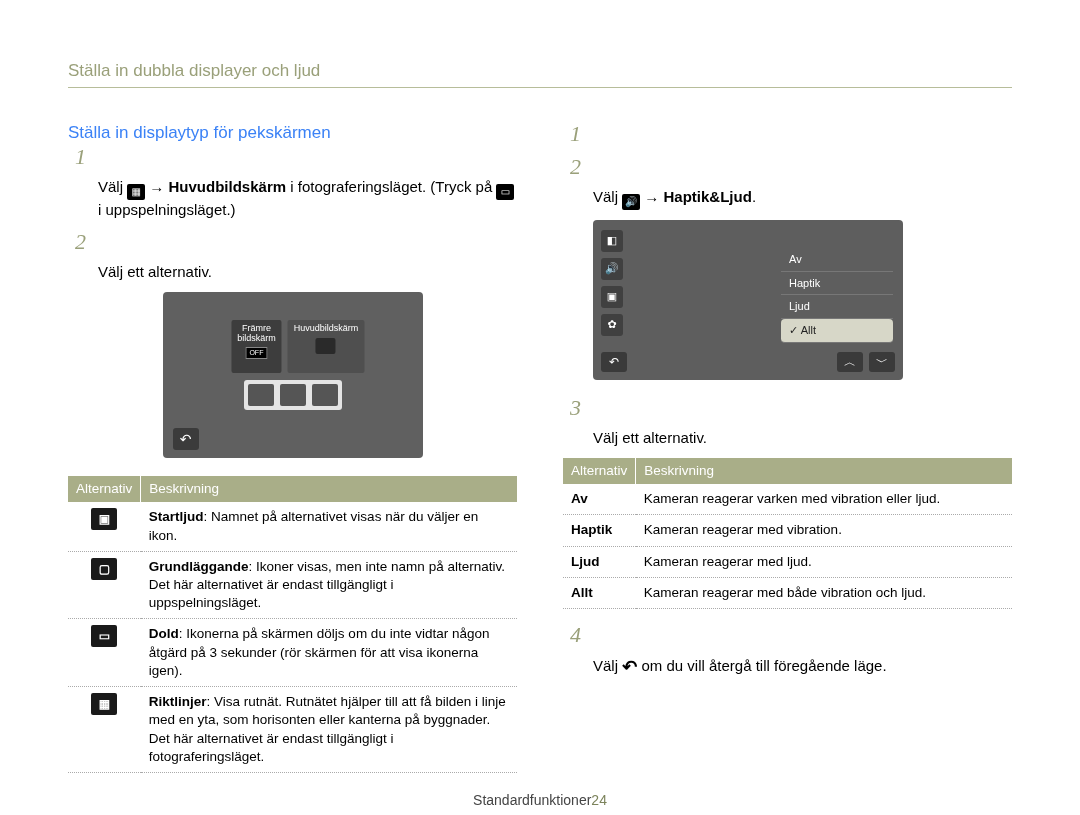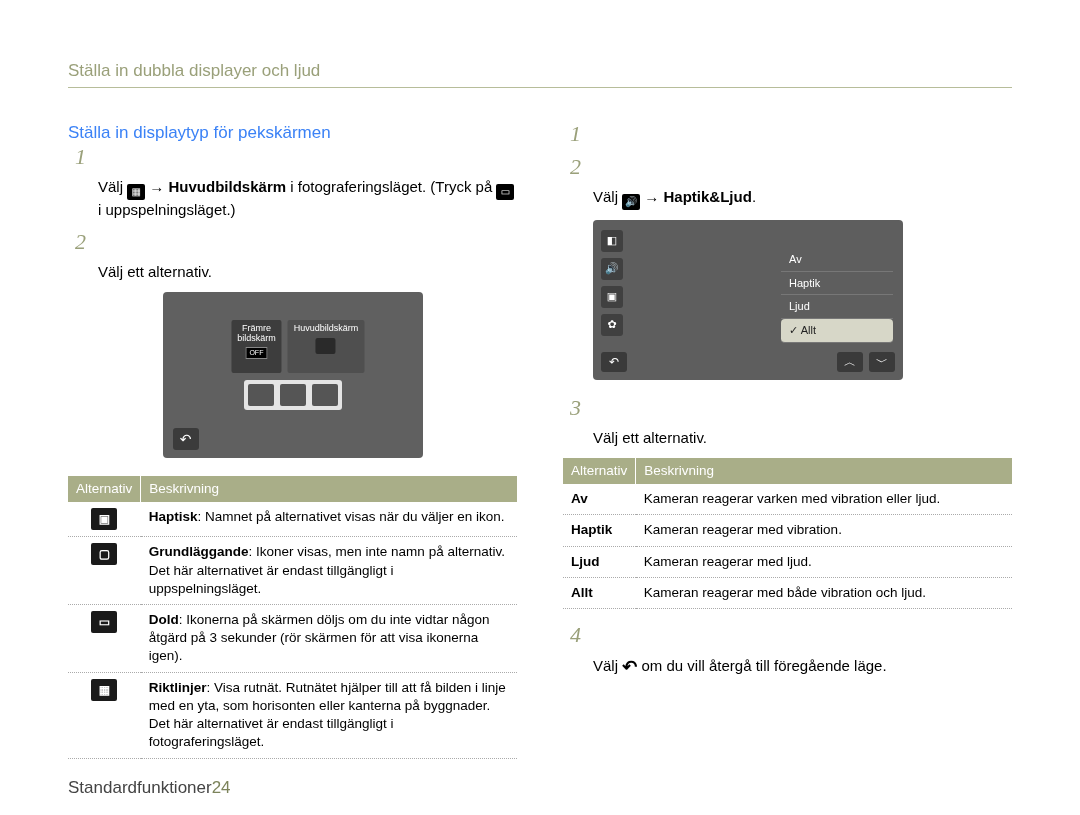--- a/index.html
+++ b/index.html
@@ -189,22 +189,22 @@
     width: 66px;
     text-align: center;
     font-weight:700;
   }
   .tbl.right td:first-child { width:70px; text-align:left; }
   .cell-icon {
     display:inline-flex;width:26px;height:22px;background:#1a1a1a;border-radius:2px;
     align-items:center;justify-content:center;color:#fff;font-size:12px;
   }
   .footer {
-    text-align:left;
-    font-size:17px;
+    text-align:center;
+    font-size:14px;
     color:#444;
     margin-top:4px;
   }
   .footer .pg{color:#7c835b;}
 </style>
 </head>
 <body>
 
 <div class="section-header">Ställa in dubbla displayer och ljud</div>
 
@@ -252,21 +252,21 @@
     </div>
 
     <table class="tbl">
       <tbody>
           <tr>
         <th>Alternativ</th>
         <th>Beskrivning</th>
       </tr>
       <tr>
         <td><span class="cell-icon">▣</span></td>
-        <td><b>Haptisk</b><span>: Namnet på alternativet visas när du väljer en ikon.</span></td>
+        <td><b>Startljud</b><span>: Namnet på alternativet visas när du väljer en ikon.</span></td>
       </tr>
       <tr>
         <td><span class="cell-icon">▢</span></td>
         <td><b>Grundläggande</b><span>: Ikoner visas, men inte namn på alternativ. Det här alternativet är endast tillgängligt i uppspelningsläget.</span></td>
       </tr>
       <tr>
         <td><span class="cell-icon">▭</span></td>
         <td><b>Dold</b><span>: Ikonerna på skärmen döljs om du inte vidtar någon åtgärd på 3 sekunder (rör skärmen för att visa ikonerna igen).</span></td>
       </tr>
       <tr>

